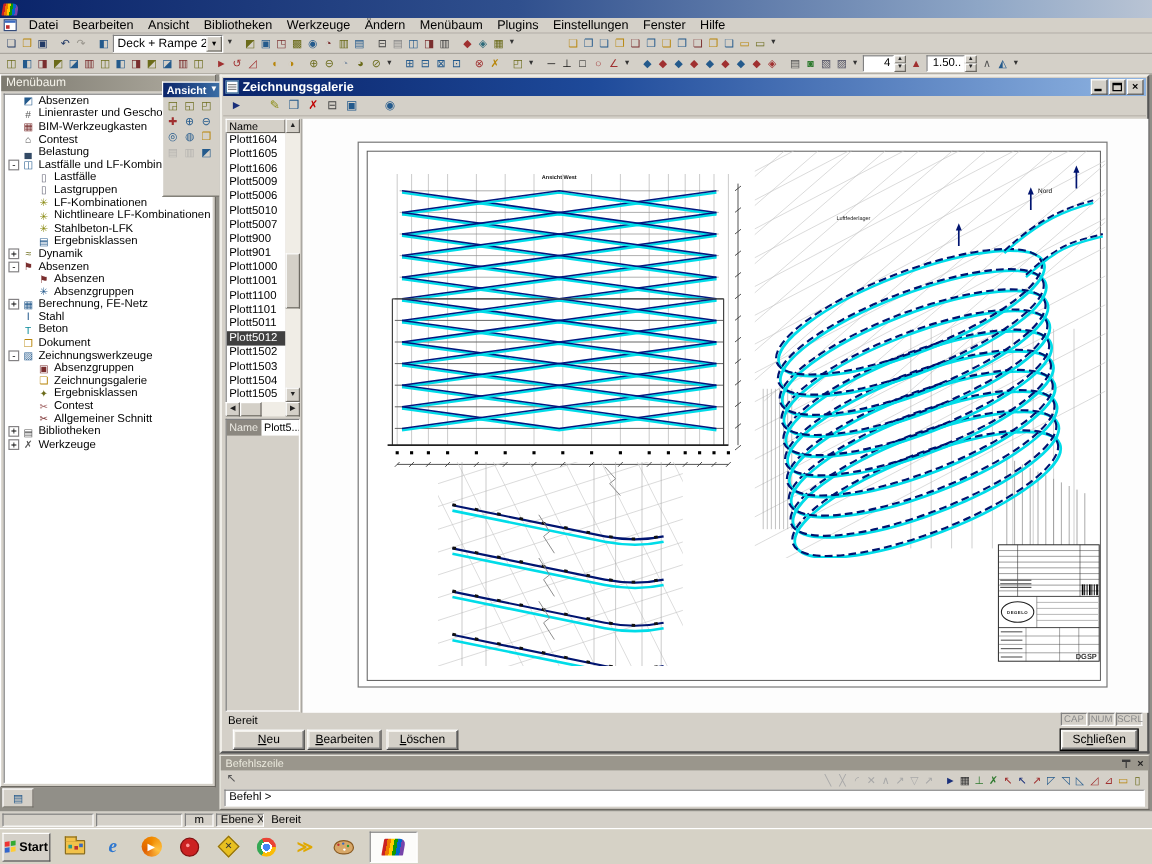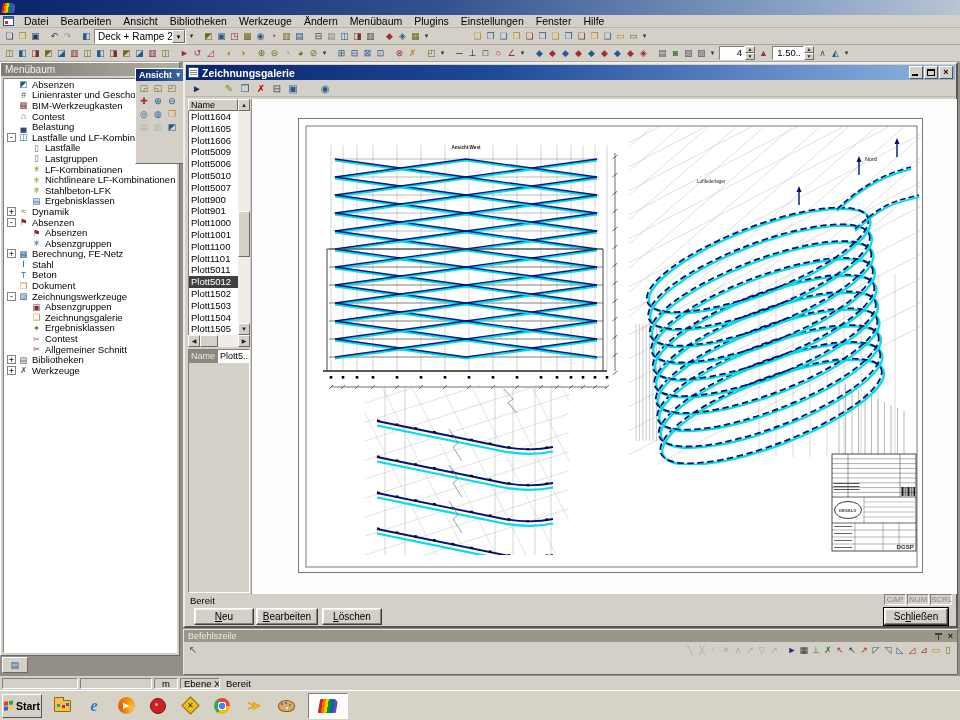--- a/index.html
+++ b/index.html
@@ -948,20 +948,21 @@
         <span class="ti" style="color: rgb(160, 48, 48);">↗</span>
         <span class="ti" style="color: rgb(36, 90, 140);">◸</span>
         <span class="ti" style="color: rgb(36, 90, 140);">◹</span>
         <span class="ti" style="color: rgb(36, 90, 140);">◺</span>
         <span class="ti" style="color: rgb(160, 48, 48);">◿</span>
         <span class="ti" style="color: rgb(160, 48, 48);">⊿</span>
         <span class="ti" style="color: rgb(184, 134, 11);">▭</span>
         <span class="ti" style="color: rgb(107, 107, 26);">▯</span>
       </span>
   </div>
+  <div class="cmdinput">Befehl &gt;</div>
 </div>
 
 <div class="abs" id="statusbar">
   <span class="sbcell" style="width:76px;"></span>
   <span class="sbcell" style="width:72px;"></span>
   <span class="sbcell" style="width:24px;text-align:center;">m</span>
   <span class="sbcell" style="width:40px;">Ebene XY</span>
   <span class="sbcell" style="flex:1;border-color:transparent;">Bereit</span>
 </div>
 

